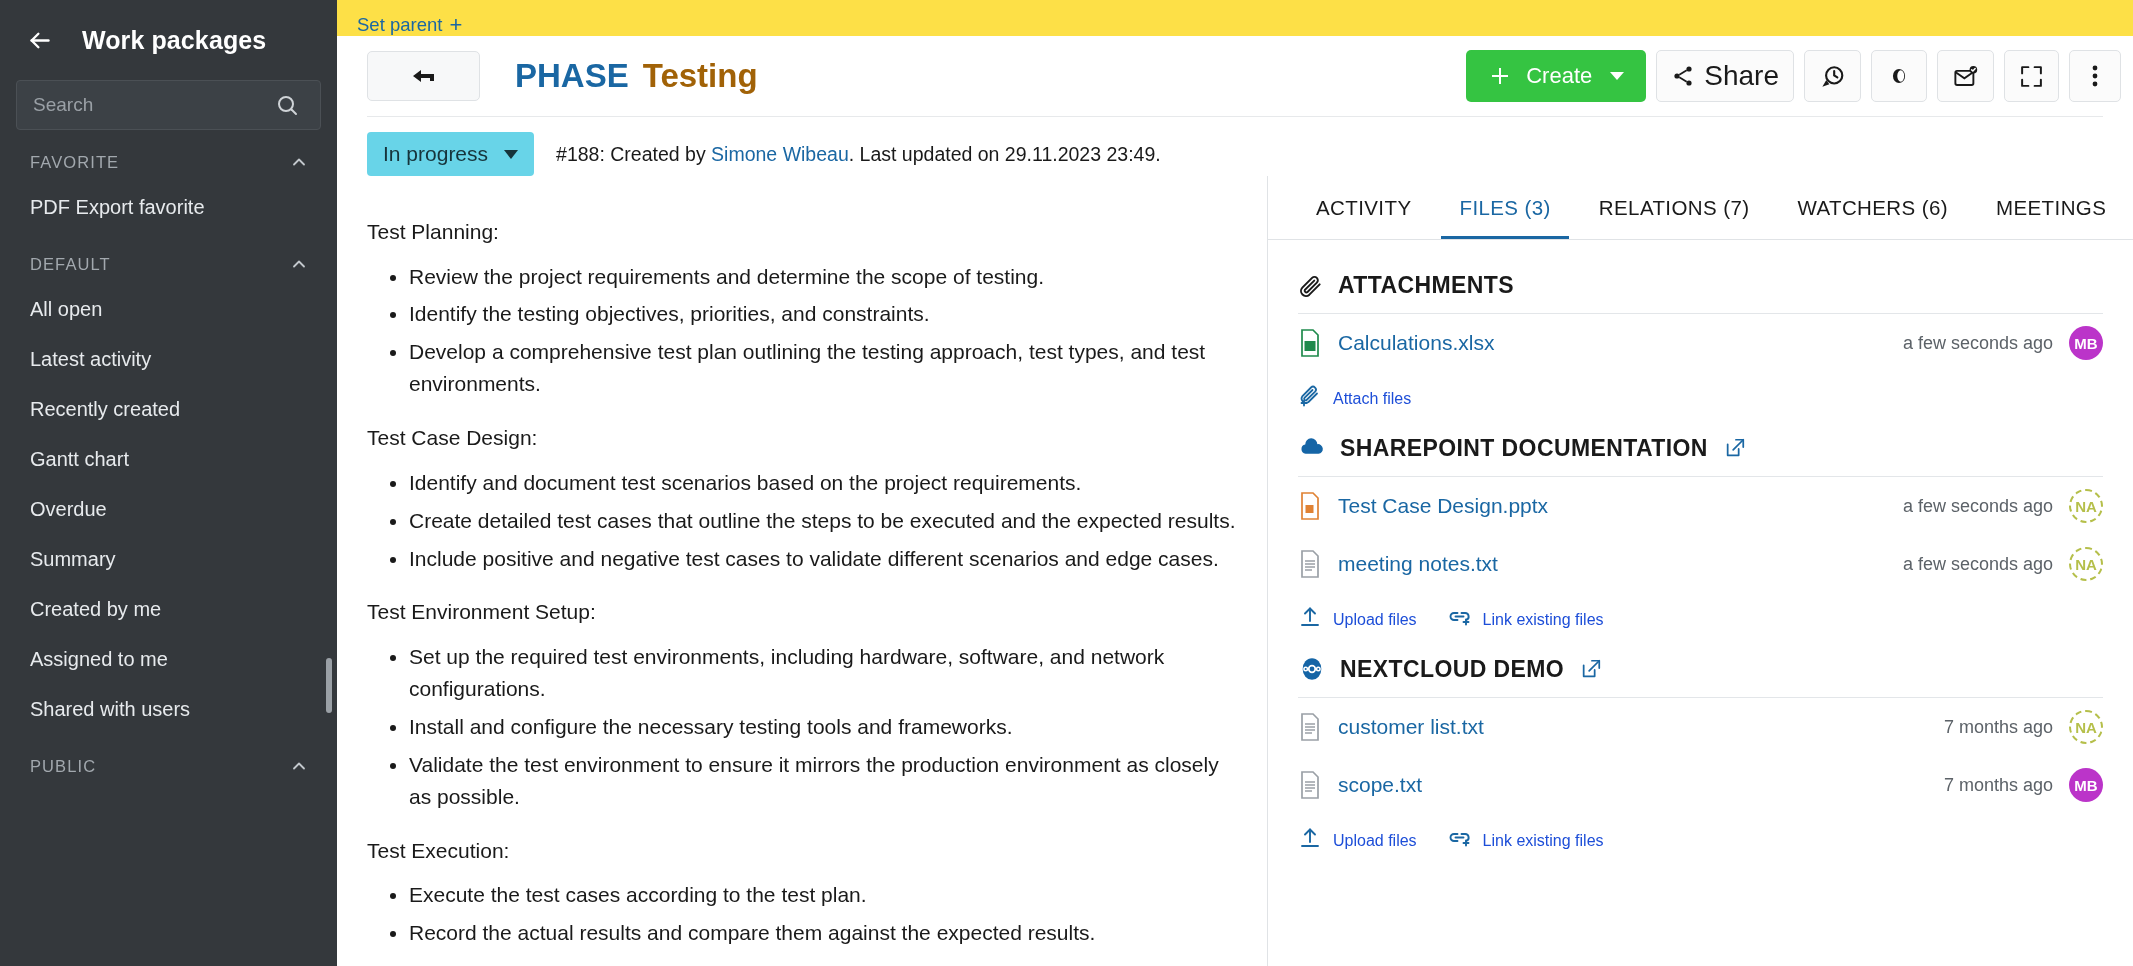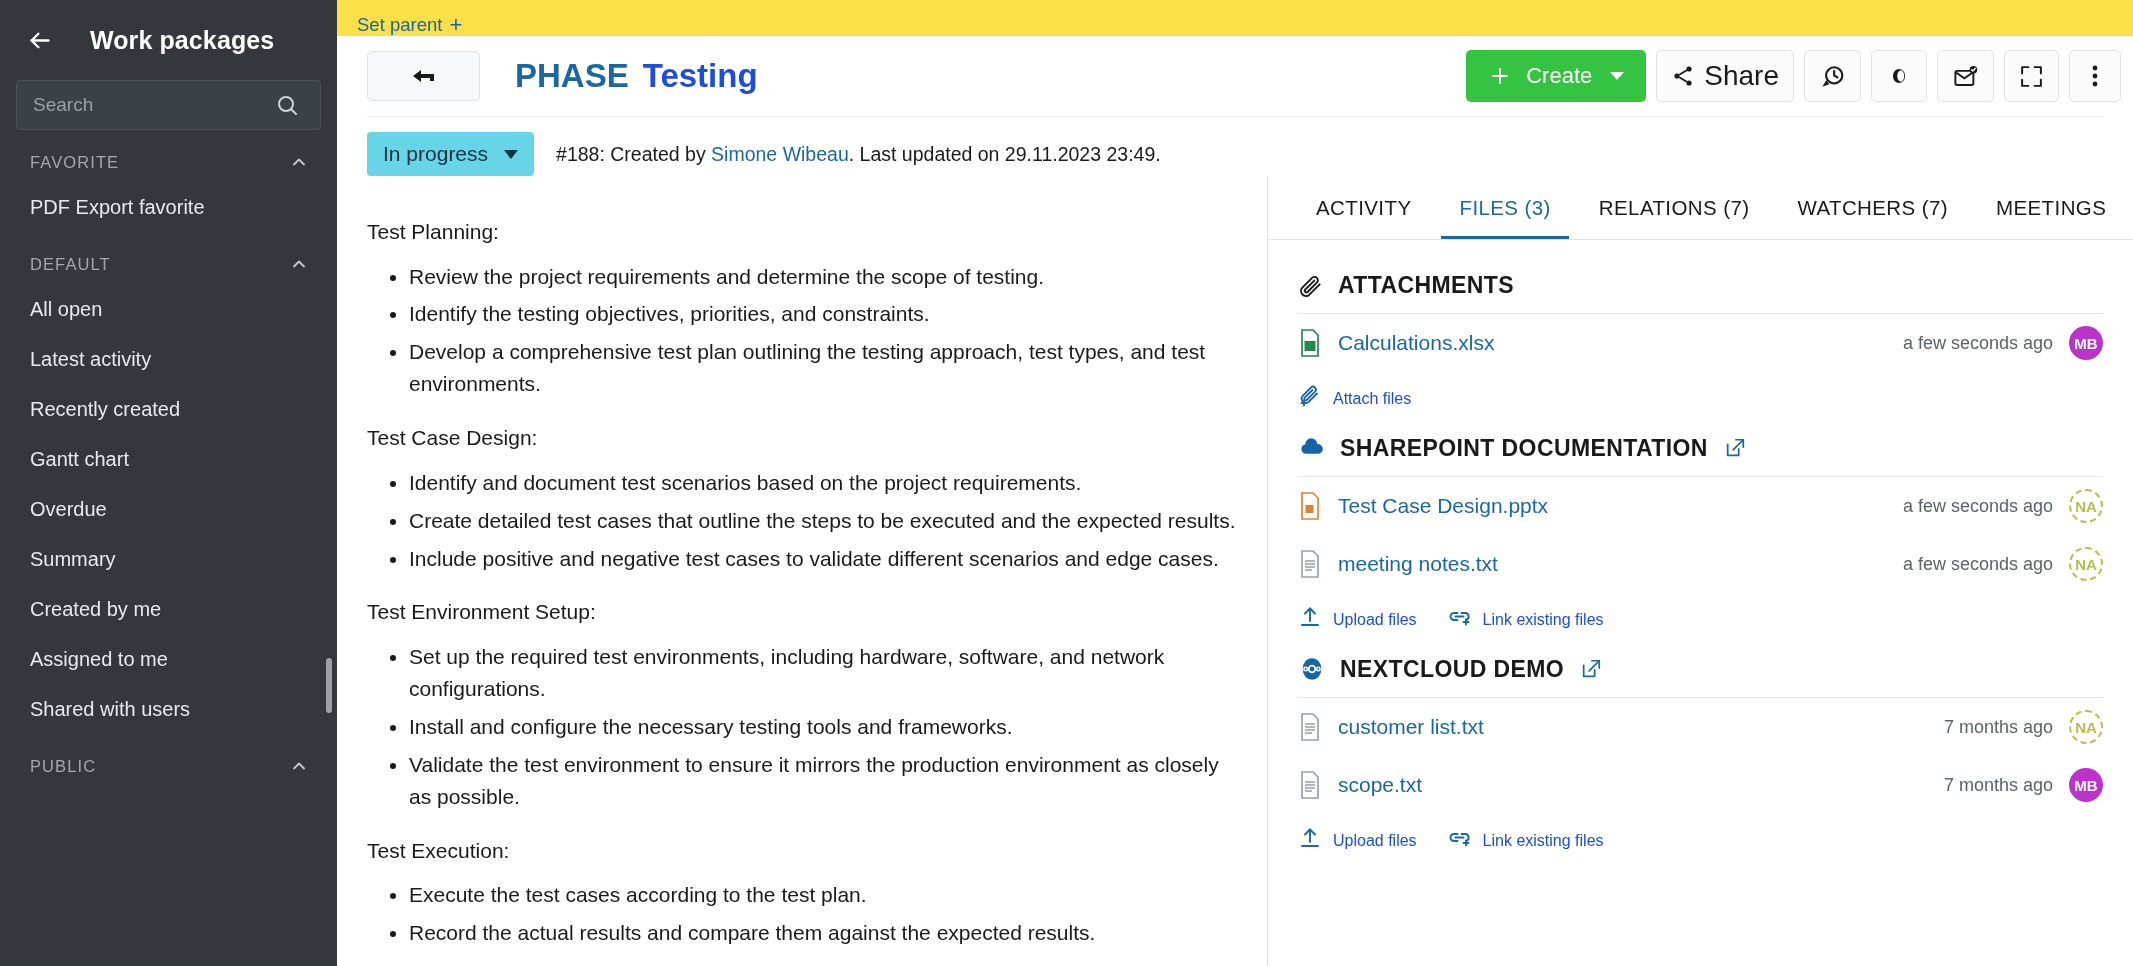--- a/index.html
+++ b/index.html
@@ -21,21 +21,21 @@
     display: flex; align-items: center;
     height: 80px; padding-left: 16px;
   }
   .sb-back {
     width: 46px; height: 46px;
     display: flex; align-items: center; justify-content: center;
     color: #ffffff; cursor: pointer; font-size: 24px; line-height: 1;
   }
   .sb-title {
     font-size: 25px; font-weight: bold; color: #ffffff;
-    margin-left: 28px; letter-spacing: 0.1px;
+    margin-left: 20px; letter-spacing: 0.1px;
   }
   .sb-search-wrap { padding: 0 16px; }
   .sb-search {
     width: 100%; height: 50px;
     background: #3c4146; border: 1px solid #4b5055; border-radius: 4px;
     color: #ffffff; font-size: 19px; padding: 0 16px;
     font-family: "Liberation Sans", sans-serif;
   }
   .sb-search::placeholder { color: #9aa0a6; }
   .sb-search-icon {
@@ -78,21 +78,21 @@
     width: 113px; height: 50px;
     border: 1px solid #dfe2e5; border-radius: 5px; background: #f7f8f9;
     display: flex; align-items: center; justify-content: center;
     cursor: pointer;
   }
   .wp-title {
     margin-left: 28px; font-size: 33px; font-weight: bold;
     white-space: nowrap; display: flex; gap: 14px; align-items: baseline;
   }
   .wp-type { color: #1a67a3; }
-  .wp-subject { color: #1d4ed8; }
+  .wp-subject { color: #a16207; }
 
   .tb-actions {
     margin-left: auto; display: flex; align-items: center; gap: 10px;
   }
   .btn-create {
     background: #35c442; color: #fff; border: none; border-radius: 5px;
     height: 52px; padding: 0 22px; font-size: 22px; cursor: pointer;
     display: flex; align-items: center; gap: 14px;
     font-family: "Liberation Sans", sans-serif;
   }
@@ -385,21 +385,21 @@
           </ul>
         </div>
 
       </section>
 
       <section class="right-pane">
         <nav class="tabs">
           <div class="tab">ACTIVITY</div>
           <div class="tab active">FILES (3)</div>
           <div class="tab">RELATIONS (7)</div>
-          <div class="tab">WATCHERS (7)</div>
+          <div class="tab">WATCHERS (6)</div>
           <div class="tab">MEETINGS</div>
         </nav>
 
         <div class="files">
 
           <div class="fgroup">
             <div class="fgroup-head">
               <svg width="26" height="26" viewBox="0 0 24 24" fill="none" stroke="#1a1a1a" stroke-width="1.8" stroke-linecap="round">
                 <path d="M20 10.5 L10.5 20 a4.6 4.6 0 0 1 -6.5 -6.5 L13 4.5 a3.1 3.1 0 0 1 4.4 4.4 L8.6 17.7 a1.6 1.6 0 0 1 -2.2 -2.2 L15 7"></path>
               </svg>

